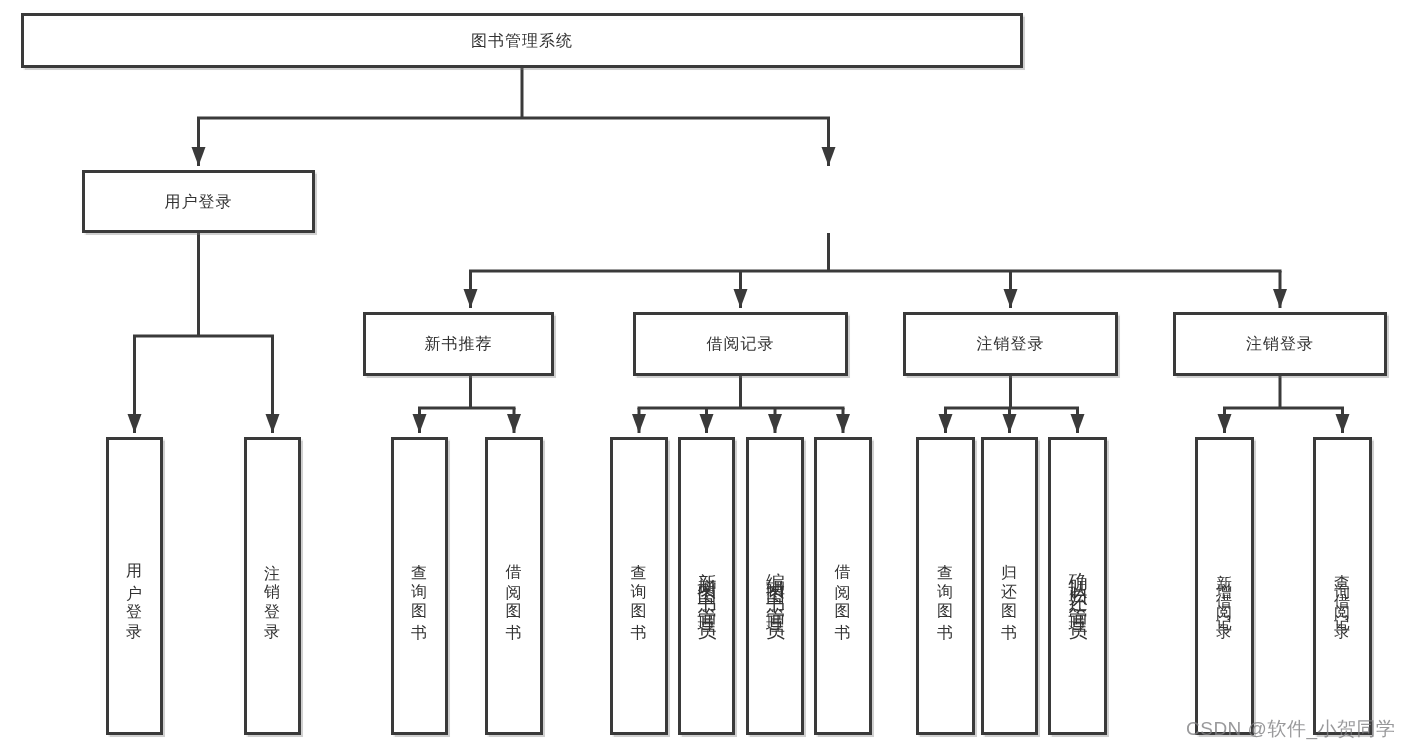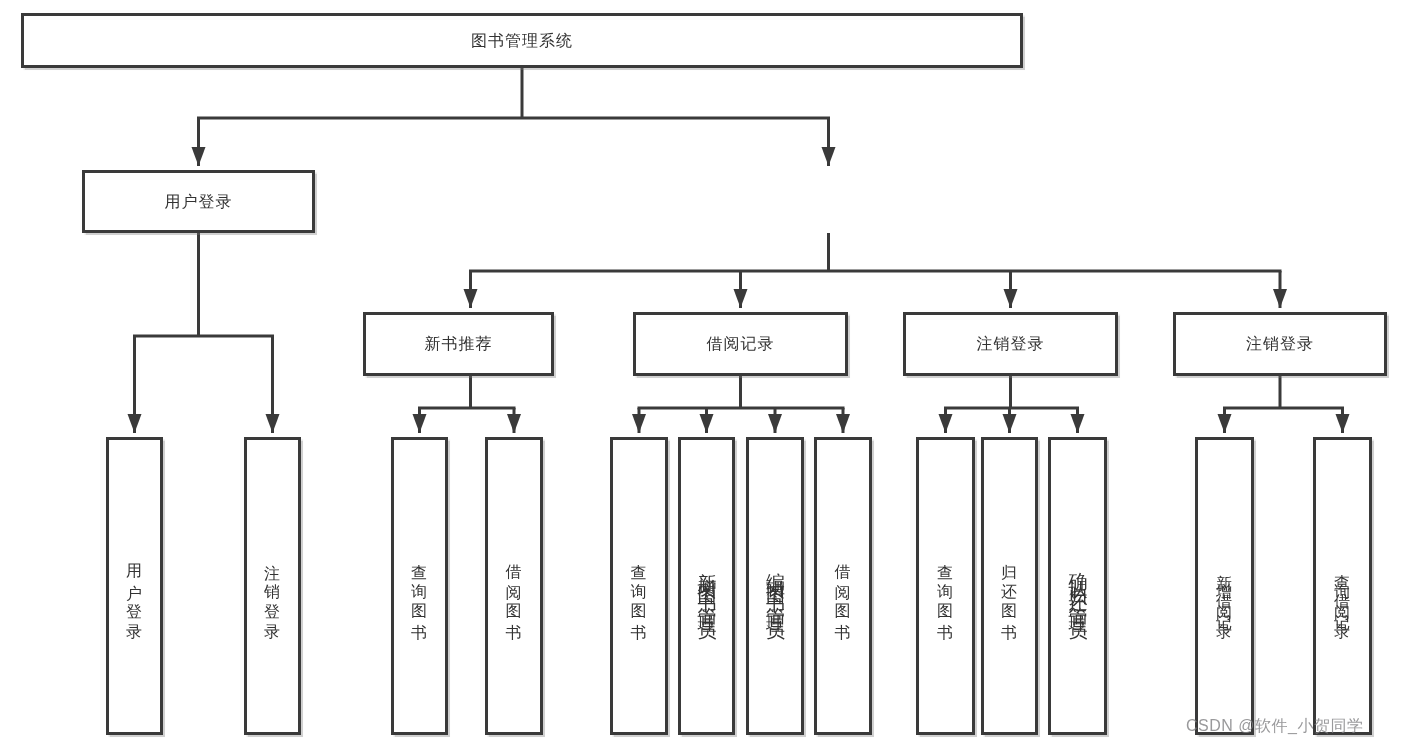--- a/index.html
+++ b/index.html
@@ -49,21 +49,21 @@
   .node.v9 {
     letter-spacing: 7px;
     font-size: 19px;
     padding-top: 4px;
   }
   .watermark {
     position: absolute;
     left: 1186px;
     top: 716px;
     z-index: 3;
-    font-size: 16px;
+    font-size: 19px;
     letter-spacing: 0.5px;
     color: rgba(128, 128, 130, 0.8);
     white-space: nowrap;
   }
 </style>
 </head>
 <body>
 
 <div id="stage">
 

